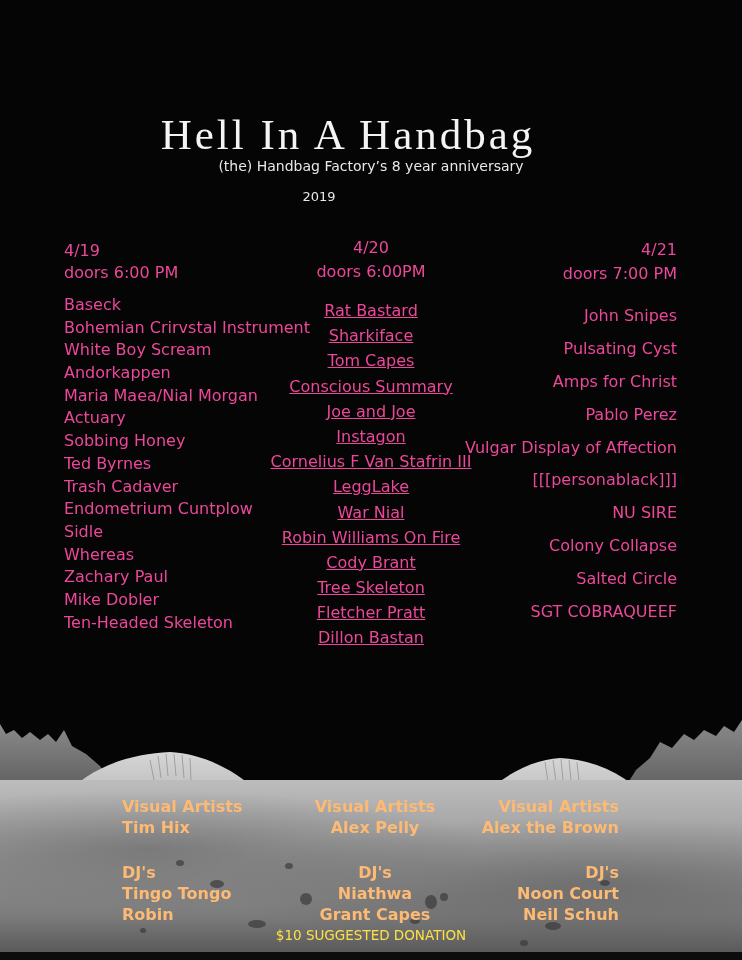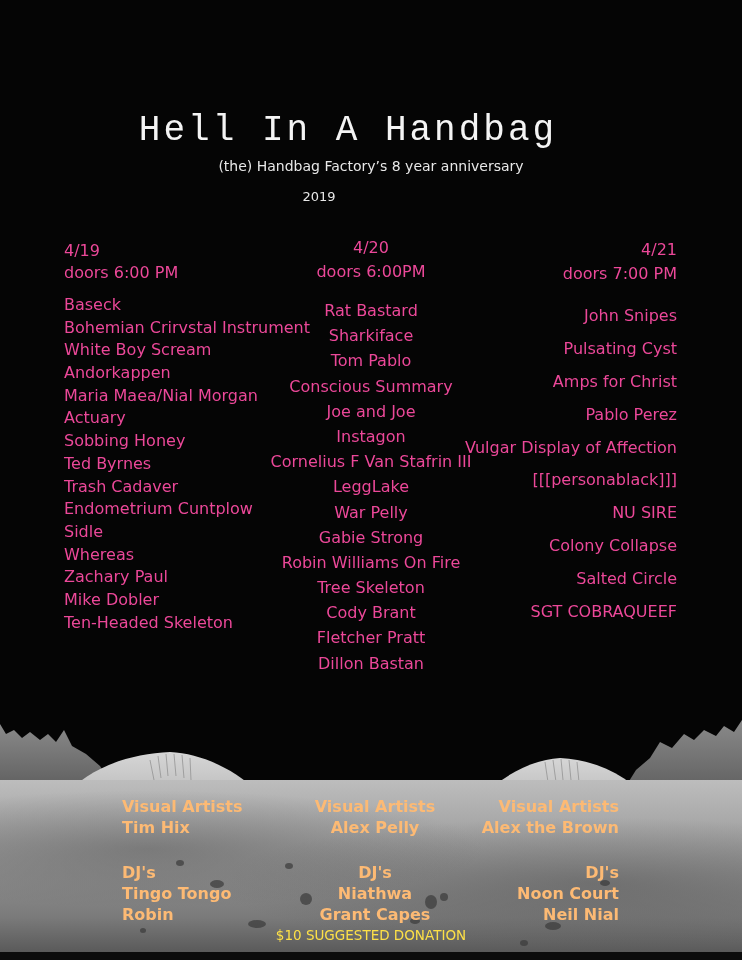--- a/index.html
+++ b/index.html
@@ -1,31 +1,31 @@
 <!DOCTYPE html>
 <html><head>
 <meta charset="utf-8">
 <style>
   html, body { margin: 0; padding: 0; background: #050505; }
   body { width: 742px; height: 960px; position: relative; overflow: hidden; font-family: "DejaVu Sans", sans-serif; color: #f2f2f2; }
-  .title { position: absolute; top: 110px; left: 0; width: 696px; text-align: center; font-family: Liberation Mono, monospace; font-size: 36px; letter-spacing: 3px; color: #f4f4f4; }
+  .title { position: absolute; top: 110px; left: 0; width: 696px; text-align: center; font-family: Liberation Serif, serif; font-size: 43px; letter-spacing: 3px; color: #f4f4f4; }
   .subtitle { position: absolute; top: 158px; left: 0; width: 742px; text-align: center; font-size: 14px; color: #e8e8e8; }
   .year { position: absolute; top: 189px; left: 0; width: 638px; text-align: center; font-size: 13px; color: #e8e8e8; }
   .col { position: absolute; font-size: 16px; color: #ec4899; }
   .col .date, .col .doors { white-space: nowrap; }
   .col ul { list-style: none; margin: 0; padding: 0; }
   .col li { white-space: nowrap; }
   .col1 { left: 64px; top: 240px; text-align: left; }
   .col1 .date { height: 22px; line-height: 22px; }
   .col1 .doors { height: 22px; line-height: 22px; margin-bottom: 10px; }
   .col1 li { height: 22.7px; line-height: 22.7px; }
   .col2 { left: 270px; width: 202px; top: 236px; text-align: center; }
   .col2 .date { height: 24px; line-height: 24px; }
   .col2 .doors { height: 24px; line-height: 24px; margin-bottom: 14px; }
-  .col2 li { height: 25.2px; line-height: 25.2px; }
+  .col2 li { height: 25.2px; line-height: 25.2px; text-decoration: underline; }
   .col3 { right: 65px; top: 238px; text-align: right; }
   .col3 .date { height: 24px; line-height: 24px; }
   .col3 .doors { height: 24px; line-height: 24px; margin-bottom: 14px; }
   .col3 li { height: 32.9px; line-height: 32.9px; }
 
   .landscape { position: absolute; left: 0; top: 720px; width: 742px; height: 240px; }
   .ground { position: absolute; left: 0; top: 780px; width: 742px; height: 172px;
     background:
       radial-gradient(ellipse at 20% 40%, rgba(90,90,90,0.5) 0%, rgba(0,0,0,0) 40%),
       radial-gradient(ellipse at 80% 60%, rgba(80,80,80,0.45) 0%, rgba(0,0,0,0) 45%),
@@ -71,31 +71,30 @@
       <li>Ten-Headed Skeleton</li>
     </ul>
   </div>
 
   <div class="col col2">
     <div class="date">4/20</div>
     <div class="doors">doors 6:00PM</div>
     <ul>
       <li>Rat Bastard</li>
       <li>Sharkiface</li>
-      <li>Tom Pablo</li>
+      <li>Tom Capes</li>
       <li>Conscious Summary</li>
       <li>Joe and Joe</li>
       <li>Instagon</li>
       <li>Cornelius F Van Stafrin III</li>
       <li>LeggLake</li>
-      <li>War Pelly</li>
-      <li>Gabie Strong</li>
+      <li>War Nial</li>
       <li>Robin Williams On Fire</li>
+      <li>Cody Brant</li>
       <li>Tree Skeleton</li>
-      <li>Cody Brant</li>
       <li>Fletcher Pratt</li>
       <li>Dillon Bastan</li>
     </ul>
   </div>
 
   <div class="col col3">
     <div class="date">4/21</div>
     <div class="doors">doors 7:00 PM</div>
     <ul>
       <li>John Snipes</li>
@@ -180,17 +179,17 @@
     <div>DJ's</div>
     <div>Niathwa</div>
     <div>Grant Capes</div>
   </div>
   <div class="extra extra3">
     <div>Visual Artists</div>
     <div>Alex the Brown</div>
     <div class="gap"></div>
     <div>DJ's</div>
     <div>Noon Court</div>
-    <div>Neil Nial</div>
+    <div>Neil Schuh</div>
   </div>
 
   <div class="donation">$10 SUGGESTED DONATION</div>
 </div>
 
 </body></html>

